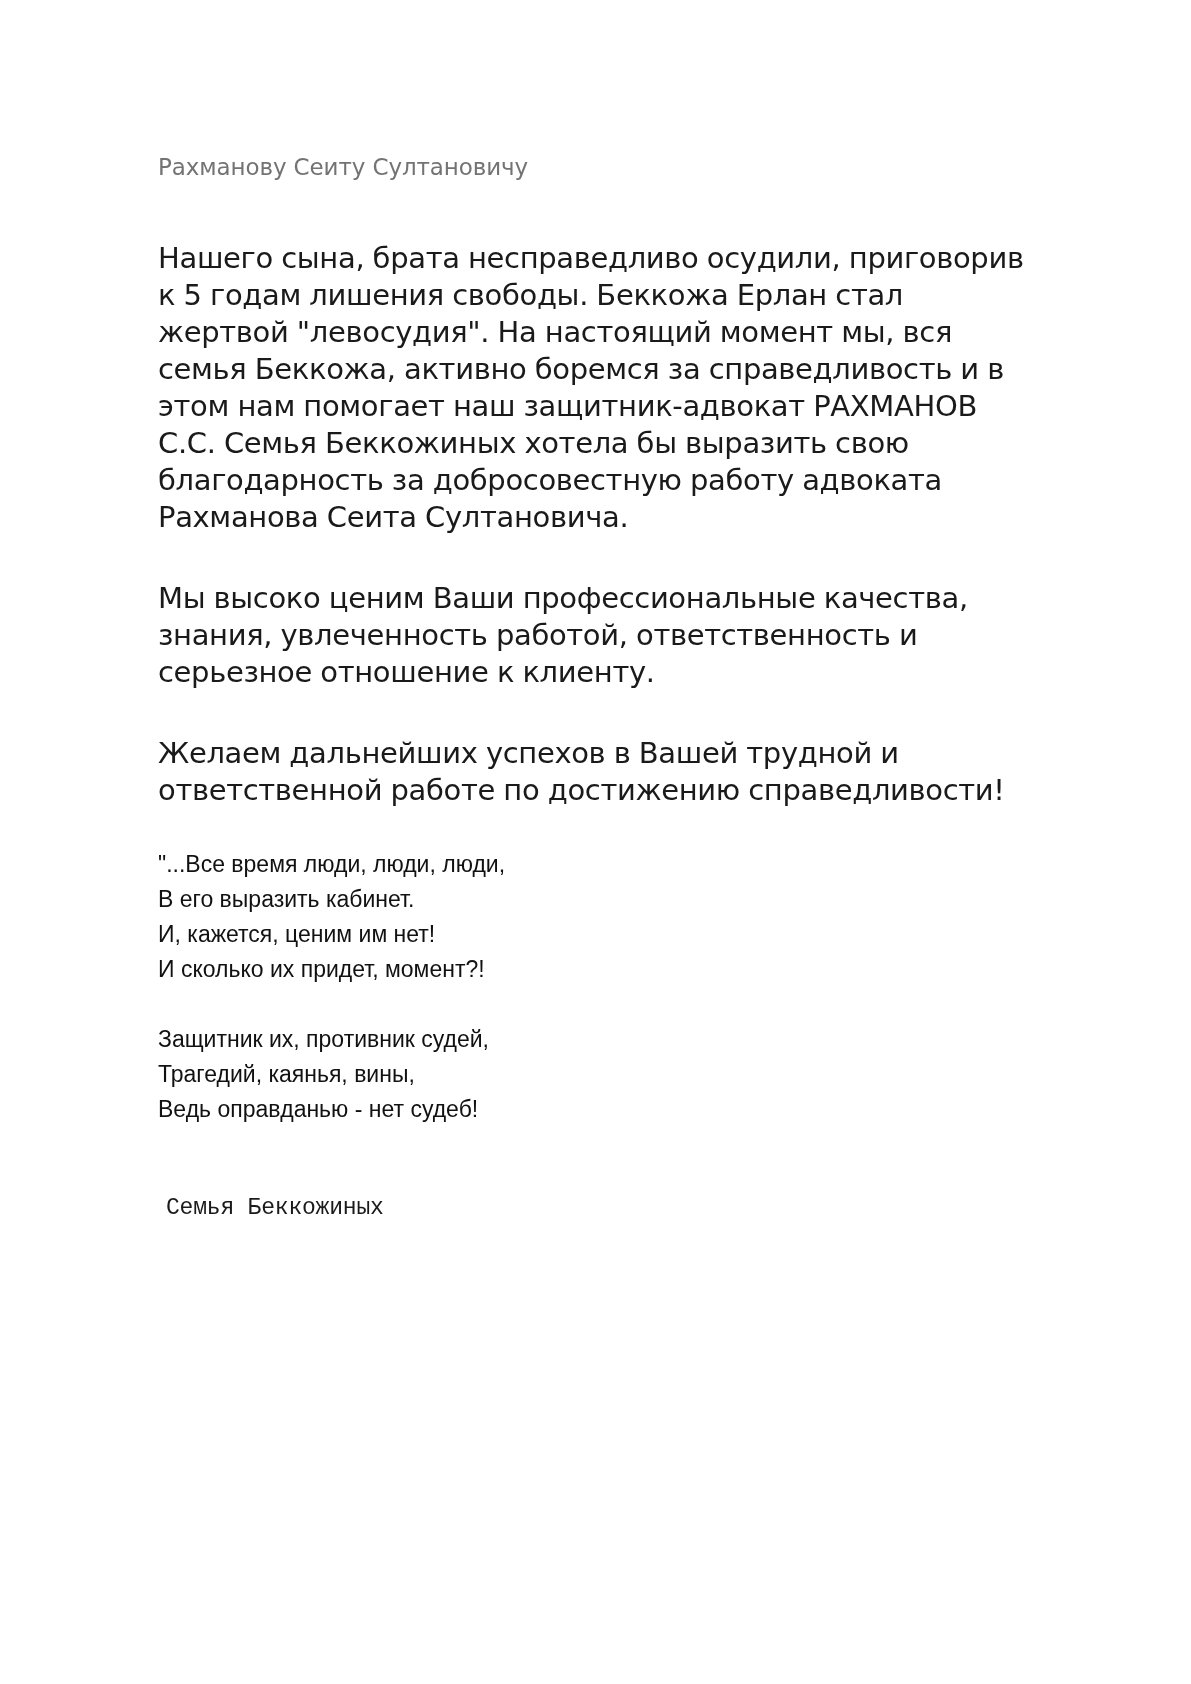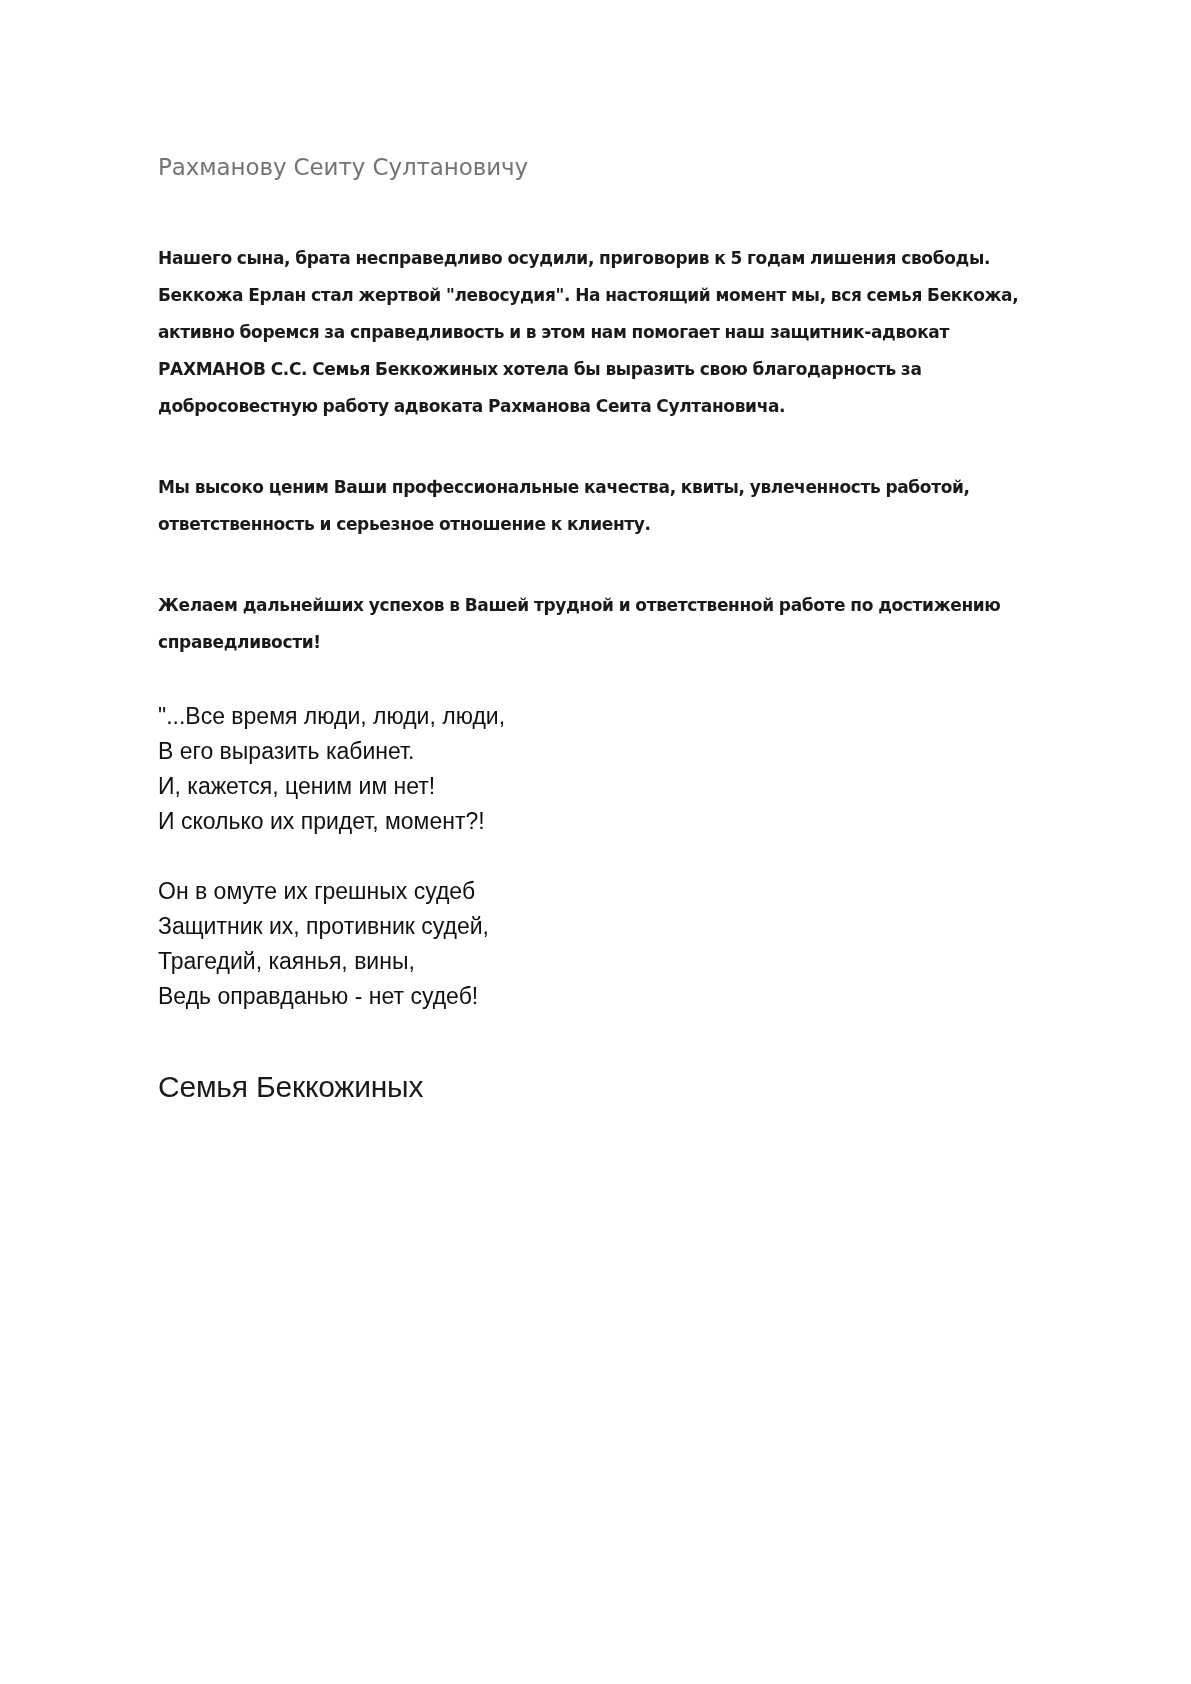--- a/index.html
+++ b/index.html
@@ -34,28 +34,27 @@
     font-size: 23px;
     line-height: 34px;
     letter-spacing: -0.1px;
     color: #737373;
     margin: 0 0 0 0;
   }
 
   
   .para {
     font-family: "DejaVu Sans", "Liberation Sans", sans-serif;
-    font-size: 17px;
+    font-size: 29px;
     line-height: 37px;
     letter-spacing: -0.35px;
     color: #1a1a1a;
     margin: 0;
     text-align: left;
     word-spacing: -0.5px;
-    font-weight: bold;
   }
   .gap-xl { height: 56px; }
   .gap-l  { height: 44px; }
   .gap-m  { height: 38px; }
 
   
   .poem {
     font-family: "Liberation Sans", "DejaVu Sans", sans-serif;
     font-size: 23px;
     line-height: 35px;
@@ -63,61 +62,60 @@
     color: #111111;
     margin: 0;
   }
   .poem .line {
     display: block;
     white-space: pre;
   }
   .stanza + .stanza { margin-top: 35px; }
 
   .signature {
-    font-family: Liberation Sans, sans-serif;
-    font-size: 30px;
+    font-family: Liberation Mono, monospace;
+    font-size: 23px;
     line-height: 34px;
     letter-spacing: -0.2px;
     color: #1a1a1a;
-    margin: 0;
+    margin: 8px;
   }
 </style>
 </head>
 <body>
 
 <div class="page">
   <div class="doc-body">
 
     <p class="salutation">Рахманову Сеиту Султановичу</p>
 
     <div class="gap-xl"></div>
 
     <p class="para">Нашего сына, брата несправедливо осудили, приговорив к 5 годам лишения свободы. Беккожа Ерлан стал жертвой "левосудия". На настоящий момент мы, вся семья Беккожа, активно боремся за справедливость и в этом нам помогает наш защитник-адвокат РАХМАНОВ С.С. Семья Беккожиных хотела бы выразить свою благодарность за добросовестную работу адвоката Рахманова Сеита Султановича.</p>
 
     <div class="gap-l"></div>
 
-    <p class="para">Мы высоко ценим Ваши профессиональные качества, квиты, увлеченность работой, ответственность и серьезное отношение к клиенту.</p>
+    <p class="para">Мы высоко ценим Ваши профессиональные качества, знания, увлеченность работой, ответственность и серьезное отношение к клиенту.</p>
 
     <div class="gap-l"></div>
 
     <p class="para">Желаем дальнейших успехов в Вашей трудной и ответственной работе по достижению справедливости!</p>
 
     <div class="gap-m"></div>
 
     <div class="poem">
 
       <div class="stanza">
         <span class="line">"...Все время люди, люди, люди,</span>
         <span class="line">В его выразить кабинет.</span>
         <span class="line">И, кажется, ценим им нет!</span>
         <span class="line">И сколько их придет, момент?!</span>
       </div>
 
       <div class="stanza">
-        <span class="line">Он в омуте их грешных судеб</span>
         <span class="line">Защитник их, противник судей,</span>
         <span class="line">Трагедий, каянья, вины,</span>
         <span class="line">Ведь оправданью - нет судеб!</span>
       </div>
 
 
     </div>
 
     <div class="gap-xl"></div>
 

